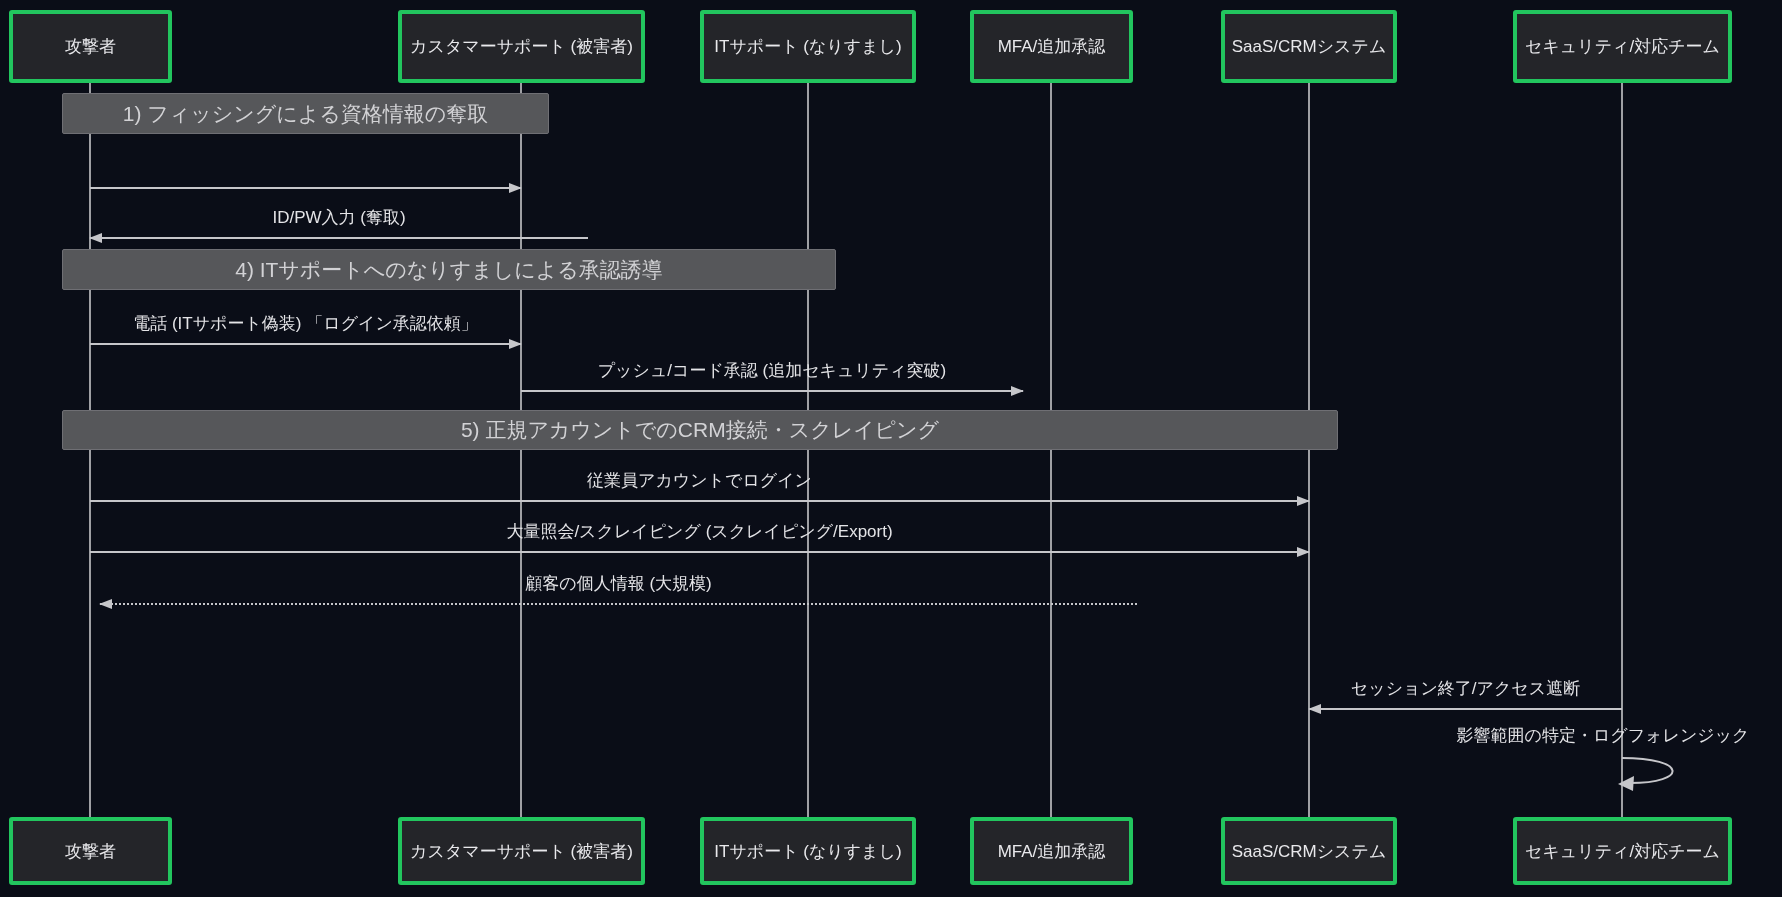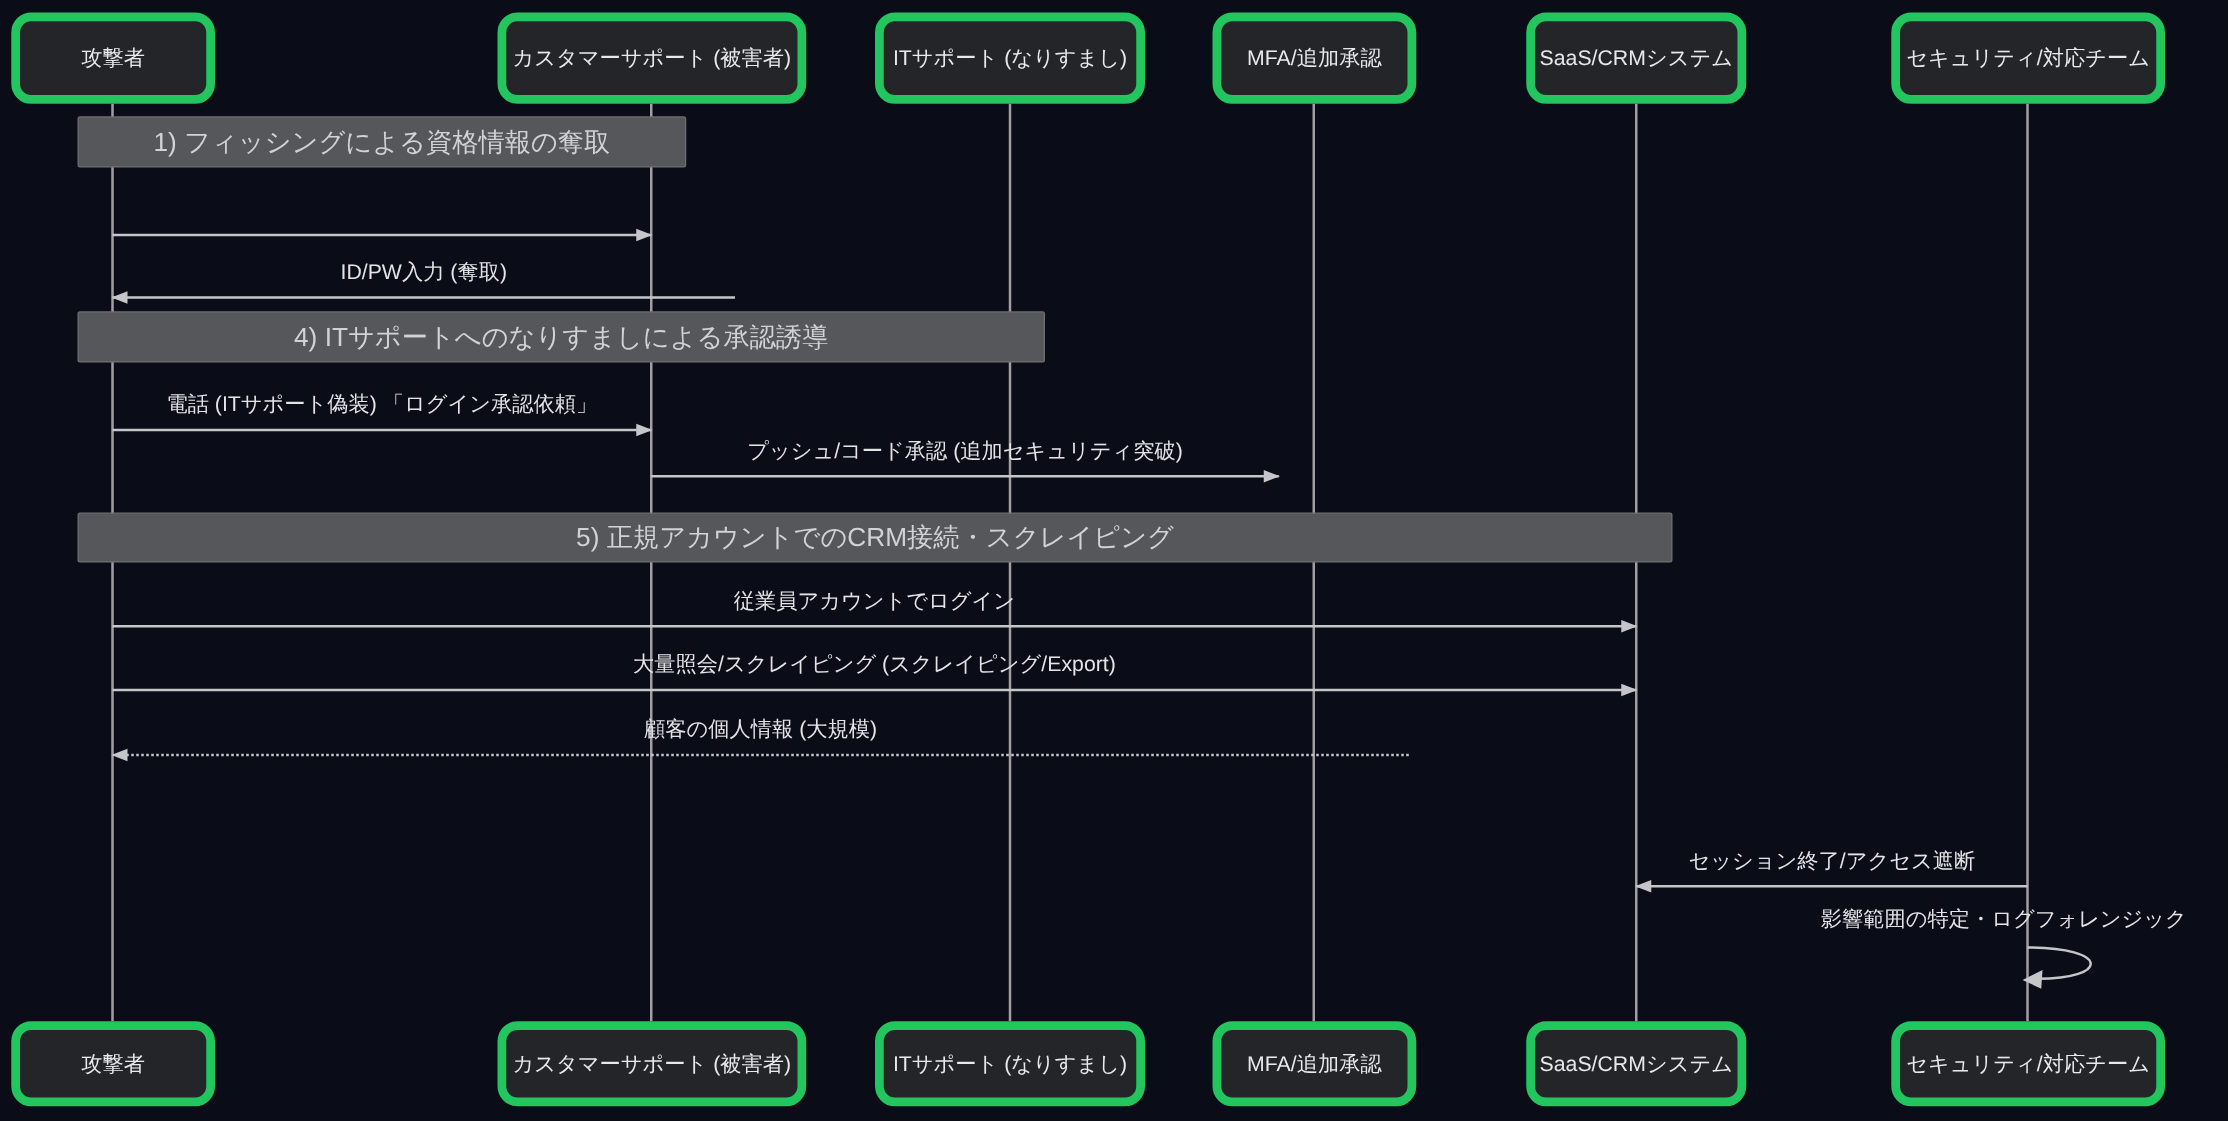--- a/index.html
+++ b/index.html
@@ -12,22 +12,22 @@
   }
   .lifeline{
     position:absolute;
     width:2px;top:83px;height:734px;
     background:#9fa0a4;
   }
   .actor{
     position:absolute;
     box-sizing:border-box;
     background:#242529;
-    border:7px solid #22c55e;
-    border-radius:16px;
+    border:4px solid #22c55e;
+    border-radius:3px;
     color:#e9e9ec;
     font-size:17px;
     display:flex;align-items:center;justify-content:center;
     text-align:center;
     white-space:nowrap;
   }
   .note{
     position:absolute;
     box-sizing:border-box;
     background:#56575a;
@@ -116,39 +116,39 @@
     <div class="line"></div>
     <div class="head left"></div>
   </div>
 
   <div class="msg" style="left:90px;top:313px;width:431px">
     <div class="label">電話 (ITサポート偽装) 「ログイン承認依頼」</div>
     <div class="line"></div>
     <div class="head right"></div>
   </div>
 
-  <div class="msg" style="left:521px;top:350px;width:502px">
+  <div class="msg" style="left:521px;top:360px;width:502px">
     <div class="label">プッシュ/コード承認 (追加セキュリティ突破)</div>
     <div class="line"></div>
     <div class="head right"></div>
   </div>
 
   <div class="msg" style="left:90px;top:470px;width:1219px">
     <div class="label">従業員アカウントでログイン</div>
     <div class="line"></div>
     <div class="head right"></div>
   </div>
 
   <div class="msg" style="left:90px;top:521px;width:1219px">
     <div class="label">大量照会/スクレイピング (スクレイピング/Export)</div>
     <div class="line"></div>
     <div class="head right"></div>
   </div>
 
-  <div class="msg" style="left:90px;top:573px;width:1037px">
+  <div class="msg" style="left:100px;top:573px;width:1037px">
     <div class="label">顧客の個人情報 (大規模)</div>
     <div class="line dotted"></div>
     <div class="head left"></div>
   </div>
 
   <div class="msg" style="left:1309px;top:678px;width:313px">
     <div class="label">セッション終了/アクセス遮断</div>
     <div class="line"></div>
     <div class="head left"></div>
   </div>

